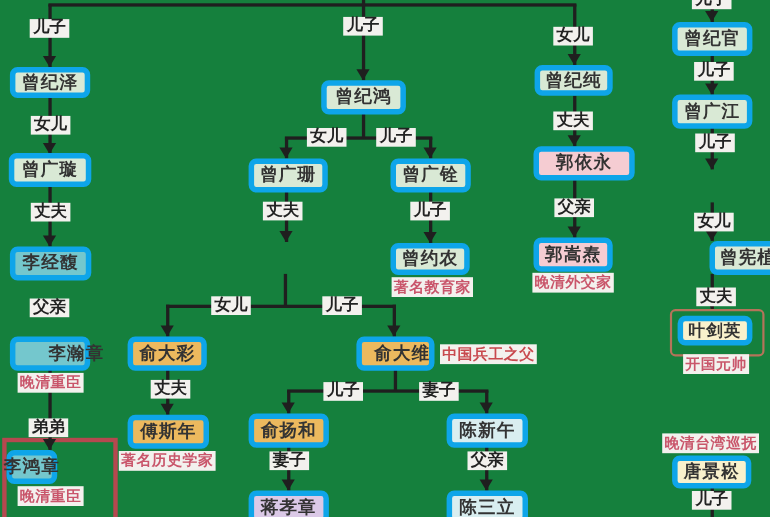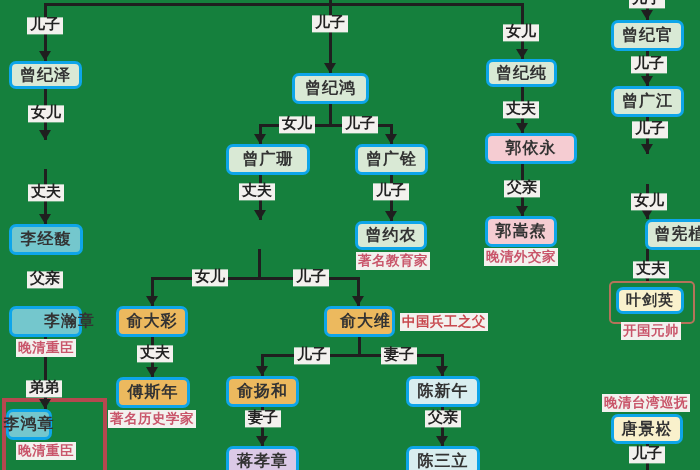--- a/index.html
+++ b/index.html
@@ -4,21 +4,21 @@
 <style>
   html,body{margin:0;padding:0;}
   .stage{position:relative;width:700px;height:470px;background:#15803d;overflow:hidden;
          font-family:Liberation Mono, monospace;}
   .vl,.hl{position:absolute;background:#1f1f1f;z-index:2;}
   .vl{width:3px;} .hl{height:3px;}
   .ah{position:absolute;width:0;height:0;border-left:6.5px solid transparent;
       border-right:6.5px solid transparent;border-top:10px solid #1f1f1f;z-index:2;}
   .rel{position:absolute;transform:translate(-50%,-50%);font-weight:bold;font-size:15px;
        color:#222;background:#f3f1ee;padding:0 3px;white-space:nowrap;line-height:1.15;z-index:3;}
-  .node{position:absolute;box-sizing:border-box;border:3px solid #0ea5e9;border-radius:7px;
+  .node{position:absolute;box-sizing:border-box;border:5px solid #0ea5e9;border-radius:7px;
         display:flex;align-items:center;justify-content:center;font-weight:bold;font-size:16px;
         letter-spacing:1px;color:#333;white-space:nowrap;z-index:4;}
   .note{position:absolute;transform:translate(-50%,-50%);font-weight:bold;font-size:13.5px;
         letter-spacing:.5px;color:#c9566b;white-space:nowrap;z-index:4;background:#f3f1ee;padding:0 2px;}
   .note.bright{color:#c8494e;}
   .hlrect{position:absolute;border:4px solid #b5484f;z-index:1;}
   .outer{position:absolute;border:2px solid #b5735a;border-radius:5px;z-index:4;}
 </style>
 </head>
 <body>
@@ -107,25 +107,26 @@
   <span class="rel" style="left:521px;top:110px;">丈夫</span>
   <span class="rel" style="left:522px;top:189px;">父亲</span>
   <span class="rel" style="left:649px;top:65px;">儿子</span>
   <span class="rel" style="left:650px;top:130px;">儿子</span>
   <span class="rel" style="left:649px;top:202px;">女儿</span>
   <span class="rel" style="left:651px;top:270px;">丈夫</span>
   <span class="rel" style="left:647px;top:0px;">儿子</span>
   <span class="rel" style="left:647px;top:455px;">儿子</span>
 
   <div class="node" style="left: 9px; top: 61px; width: 73px; height: 28px; background-color: rgb(217, 233, 213);">曾纪泽</div>
+  <div class="node" style="left: 8px; top: 139px; width: 75px; height: 31px; background-color: rgb(217, 233, 213);">曾广璇</div>
   <div class="node" style="left: 9px; top: 224px; width: 74px; height: 31px; background-color: rgb(116, 199, 205);">李经馥</div>
   <div class="node" style="left: 9px; top: 306px; width: 73px; height: 31px; background-color: rgb(116, 199, 205); padding-left: 48px;">李瀚章</div>
   <div class="node" style="left: 6px; top: 409px; width: 46px; height: 31px; background-color: rgb(116, 199, 205);">李鸿章</div>
   <div class="node" style="left: 292px; top: 73px; width: 77px; height: 31px; background-color: rgb(217, 233, 213);">曾纪鸿</div>
-  <div class="node" style="left: 226px; top: 144px; width: 84px; height: 31px; background-color: rgb(217, 233, 213);">曾广珊</div>
+  <div class="node" style="left: 226px; top: 144px; width: 72px; height: 31px; background-color: rgb(217, 233, 213);">曾广珊</div>
   <div class="node" style="left: 355px; top: 144px; width: 73px; height: 31px; background-color: rgb(217, 233, 213);">曾广铨</div>
   <div class="node" style="left: 355px; top: 221px; width: 72px; height: 29px; background-color: rgb(217, 233, 213);">曾约农</div>
   <div class="node" style="left: 116px; top: 306px; width: 72px; height: 31px; background-color: rgb(236, 185, 94);">俞大彩</div>
   <div class="node" style="left: 116px; top: 377px; width: 74px; height: 31px; background-color: rgb(236, 185, 94);">傅斯年</div>
   <div class="node" style="left: 324px; top: 306px; width: 71px; height: 31px; background-color: rgb(236, 185, 94); padding-left: 12px;">俞大维</div>
   <div class="node" style="left: 226px; top: 376px; width: 73px; height: 31px; background-color: rgb(236, 185, 94);">俞扬和</div>
   <div class="node" style="left: 226px; top: 446px; width: 73px; height: 30px; background-color: rgb(219, 201, 231);">蒋孝章</div>
   <div class="node" style="left: 406px; top: 376px; width: 74px; height: 31px; background-color: rgb(217, 238, 240);">陈新午</div>
   <div class="node" style="left: 406px; top: 446px; width: 74px; height: 30px; background-color: rgb(217, 238, 240);">陈三立</div>
   <div class="node" style="left: 486px; top: 59px; width: 71px; height: 28px; background-color: rgb(217, 233, 213);">曾纪纯</div>

